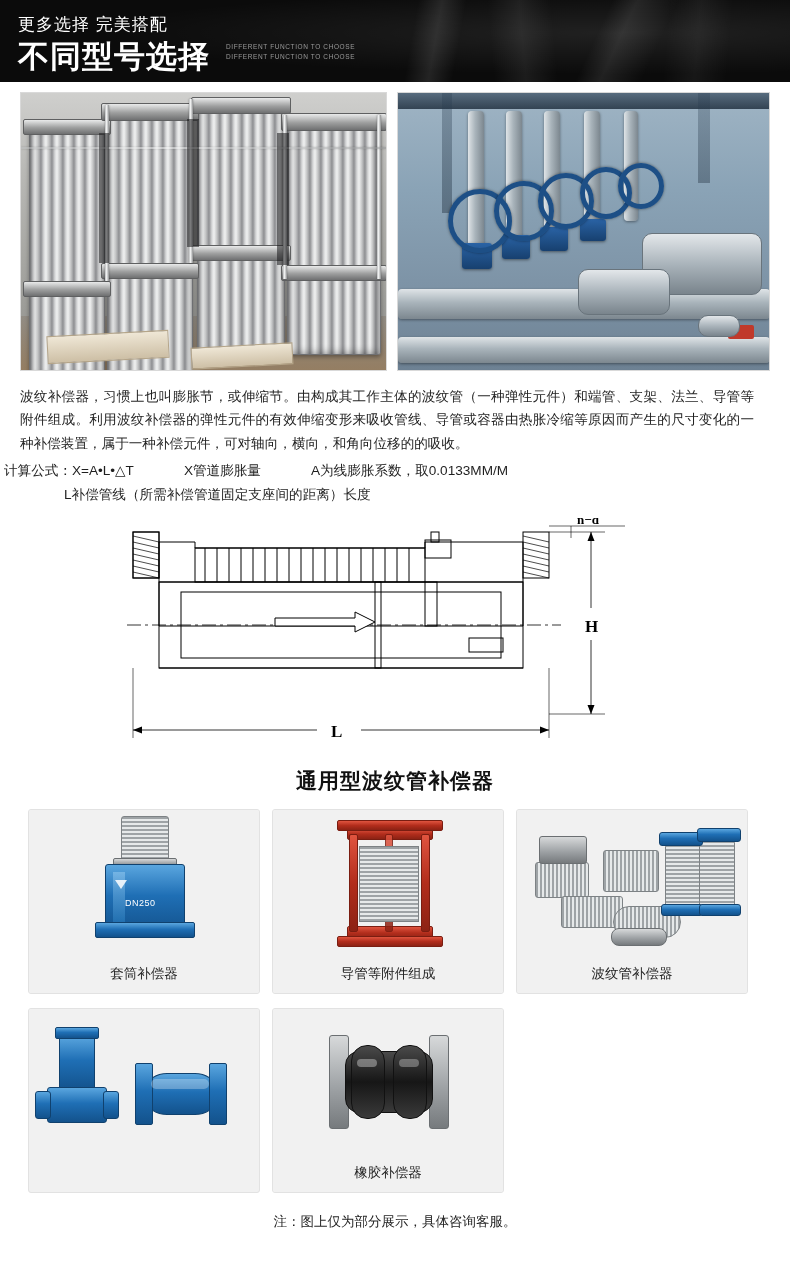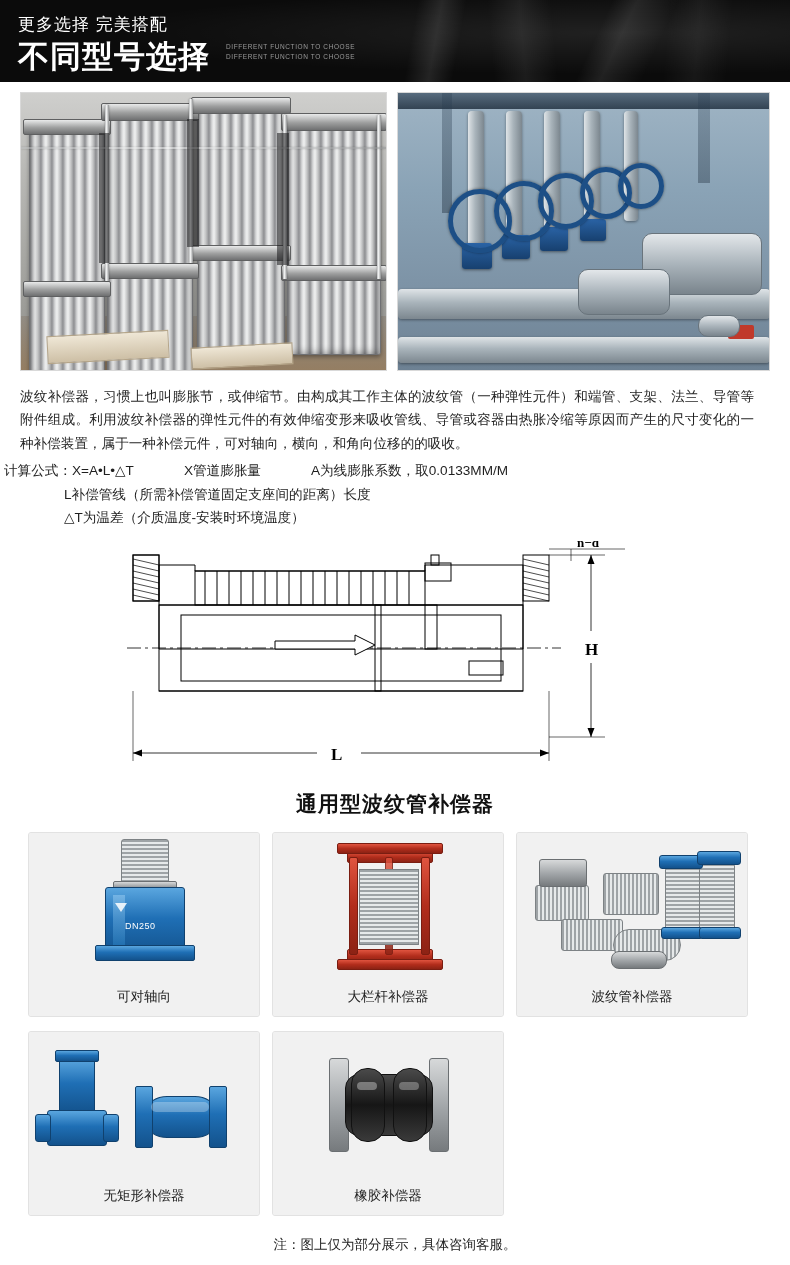--- a/index.html
+++ b/index.html
@@ -360,21 +360,20 @@
     </div>
   </div>
 
   <div class="body-text">波纹补偿器，习惯上也叫膨胀节，或伸缩节。由构成其工作主体的波纹管（一种弹性元件）和端管、支架、法兰、导管等附件组成。利用波纹补偿器的弹性元件的有效伸缩变形来吸收管线、导管或容器由热胀冷缩等原因而产生的尺寸变化的一种补偿装置，属于一种补偿元件，可对轴向，横向，和角向位移的的吸收。</div>
 
   <div class="formula">
     <div>
       <span>计算公式：</span><span>X=A•L•△T</span><span class="gap-x"></span><span>X管道膨胀量</span><span class="gap-x"></span><span>A为线膨胀系数，取0.0133MM/M</span>
     </div>
     <div class="line2">L补偿管线（所需补偿管道固定支座间的距离）长度</div>
-    <div class="line3">△T为温差（介质温度-安装时环境温度）</div>
   </div>
 
   <div class="drawing-wrap">
     <svg width="540" height="235" viewBox="0 0 540 235">
       <g fill="none" stroke="#000" stroke-width="1">
 
         <rect x="8" y="14" width="26" height="46" fill="#ffffff"></rect>
         <rect x="8" y="14" width="26" height="46" fill="none"></rect>
         <g stroke="#000" stroke-width="0.7">
           <line x1="8" y1="18" x2="34" y2="24"></line>
@@ -467,35 +466,35 @@
     <div class="card">
       <div class="thumb">
         <div class="art steel" style="left:92px; top:6px; width:46px; height:46px; border-radius:3px;"></div>
         <div class="art flange-g" style="left:84px; top:48px; width:62px; height:8px;"></div>
         <div class="art blue-body" style="left:76px; top:54px; width:78px; height:68px;"></div>
         <div class="art blue-body" style="left:66px; top:112px; width:98px; height:14px; border-radius:2px;"></div>
         <div class="art" style="left:84px; top:62px; width:12px; height:50px; background:linear-gradient(180deg,#8fc6ee,#2a7ec0); opacity:.6;"></div>
         <div class="dn-label" style="left:96px; top:88px;">DN250</div>
         <div class="art" style="left:86px; top:70px; width:0; height:0; border-left:6px solid transparent; border-right:6px solid transparent; border-top:9px solid #ffffff; opacity:.85;"></div>
       </div>
-      <div class="caption">可对轴向</div>
+      <div class="caption">套筒补偿器</div>
     </div>
 
     <div class="card">
       <div class="thumb">
         <div class="art red-body" style="left:74px; top:18px; width:84px; height:10px;"></div>
         <div class="art red-body" style="left:74px; top:116px; width:84px; height:12px;"></div>
         <div class="art red-body" style="left:76px; top:24px; width:7px; height:96px;"></div>
         <div class="art red-body" style="left:148px; top:24px; width:7px; height:96px;"></div>
         <div class="art red-body" style="left:112px; top:24px; width:6px; height:96px; opacity:.85;"></div>
         <div class="art steel" style="left:86px; top:36px; width:58px; height:74px;"></div>
         <div class="art red-body" style="left:64px; top:10px; width:104px; height:9px; border-radius:2px;"></div>
         <div class="art red-body" style="left:64px; top:126px; width:104px; height:9px; border-radius:2px;"></div>
       </div>
-      <div class="caption">大栏杆补偿器</div>
+      <div class="caption">导管等附件组成</div>
     </div>
 
     <div class="card">
       <div class="thumb">
         <div class="art steel-h" style="left:18px; top:52px; width:52px; height:34px; border-radius:3px;"></div>
         <div class="art steel-h" style="left:44px; top:86px; width:60px; height:30px; border-radius:3px;"></div>
         <div class="art steel-h" style="left:96px; top:96px; width:66px; height:30px; border-radius:16px;"></div>
         <div class="art steel-h" style="left:86px; top:40px; width:54px; height:40px; border-radius:3px;"></div>
         <div class="art steel-h" style="left:148px; top:34px; width:34px; height:62px; border-radius:3px; background:repeating-linear-gradient(0deg,#9ea3a6 0 2px,#e6e9ea 2px 4px);"></div>
         <div class="art steel-h" style="left:182px; top:30px; width:34px; height:66px; border-radius:3px; background:repeating-linear-gradient(0deg,#9ea3a6 0 2px,#e6e9ea 2px 4px);"></div>
@@ -516,21 +515,20 @@
         <div class="art blue-body" style="left:18px; top:78px; width:58px; height:34px; border-radius:3px;"></div>
         <div class="art blue-body" style="left:6px; top:82px; width:14px; height:26px;"></div>
         <div class="art blue-body" style="left:74px; top:82px; width:14px; height:26px;"></div>
         <div class="art blue-body" style="left:26px; top:18px; width:42px; height:10px; border-radius:2px;"></div>
 
         <div class="art blue-body" style="left:118px; top:64px; width:66px; height:40px; border-radius:20px/14px;"></div>
         <div class="art blue-body" style="left:106px; top:54px; width:16px; height:60px; border-radius:2px;"></div>
         <div class="art blue-body" style="left:180px; top:54px; width:16px; height:60px; border-radius:2px;"></div>
         <div class="art" style="left:122px; top:70px; width:58px; height:10px; background:rgba(255,255,255,.28); border-radius:6px;"></div>
       </div>
-      <div class="caption">无矩形补偿器</div>
     </div>
 
     <div class="card">
       <div class="thumb">
         <div class="art flange-g" style="left:56px; top:26px; width:18px; height:92px; border-radius:3px;"></div>
         <div class="art flange-g" style="left:156px; top:26px; width:18px; height:92px; border-radius:3px;"></div>
         <div class="art rubber" style="left:72px; top:42px; width:86px; height:60px; border-radius:14px;"></div>
         <div class="art rubber" style="left:78px; top:36px; width:32px; height:72px; border-radius:16px;"></div>
         <div class="art rubber" style="left:120px; top:36px; width:32px; height:72px; border-radius:16px;"></div>
         <div class="art" style="left:84px; top:50px; width:20px; height:8px; background:rgba(255,255,255,.35); border-radius:4px;"></div>

